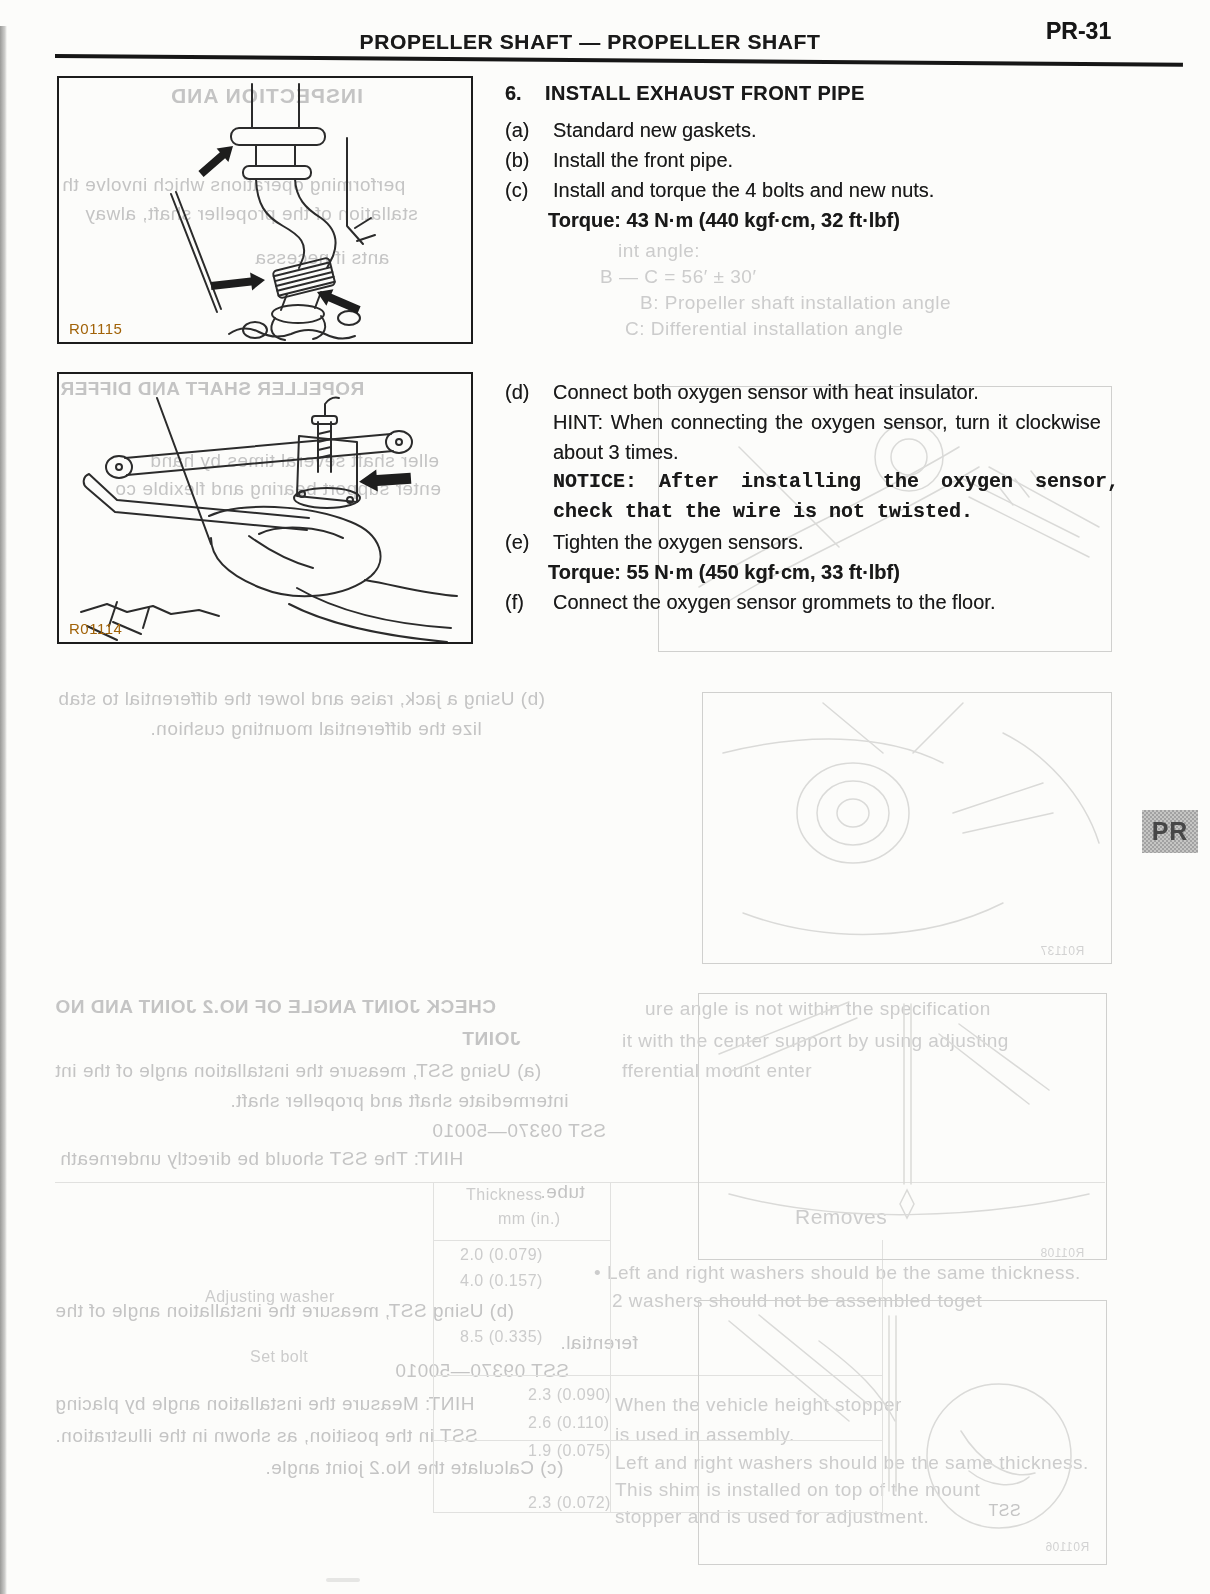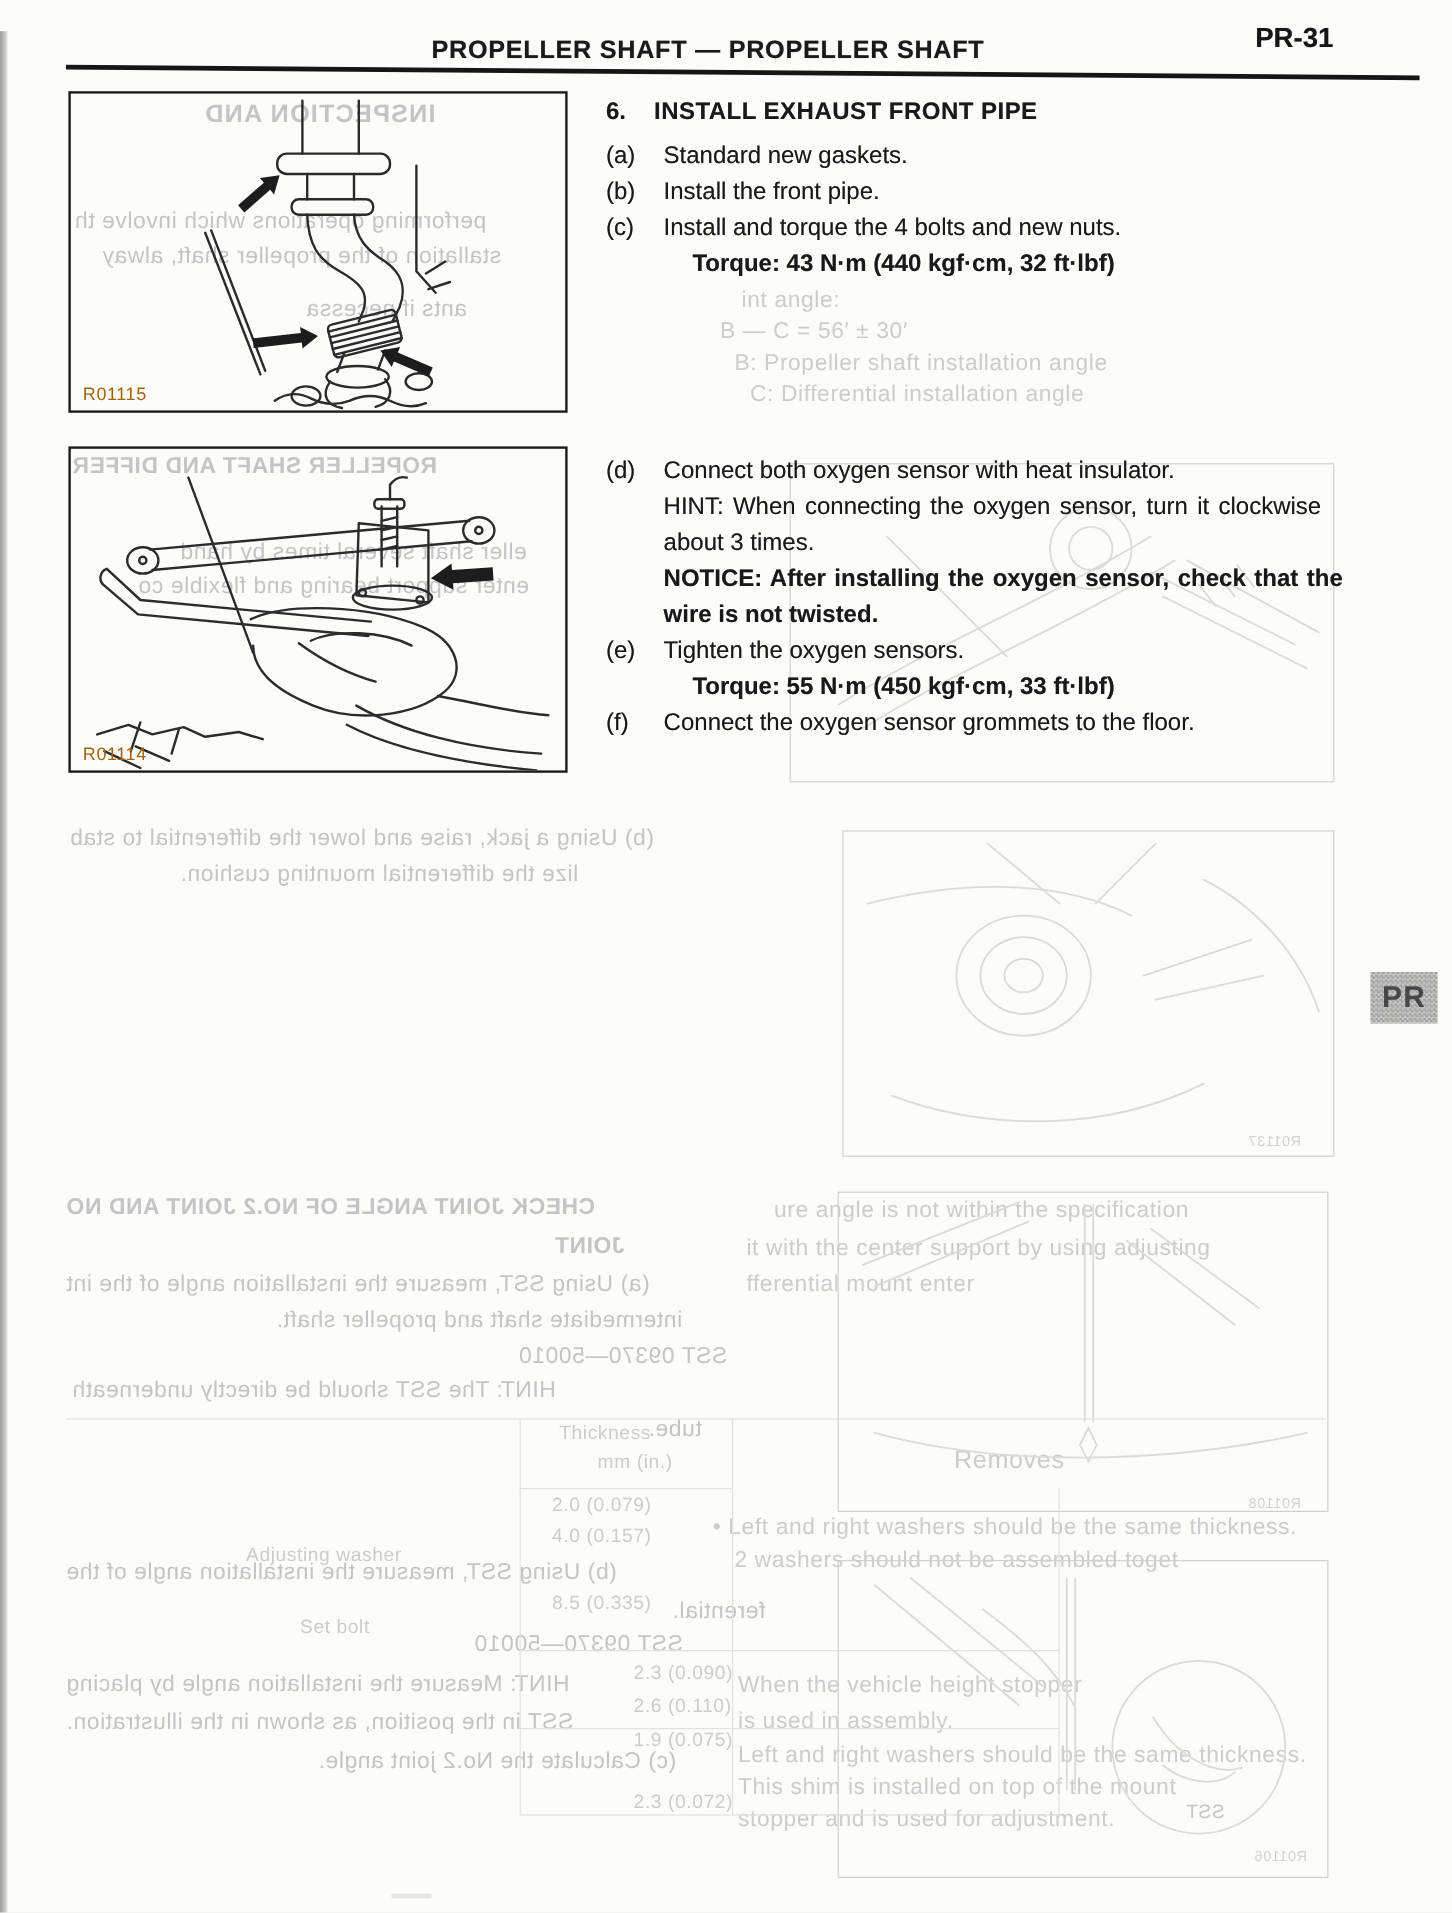--- a/index.html
+++ b/index.html
@@ -24,23 +24,23 @@
     letter-spacing:.5px;}
   
   .instr{width:616px;font-size:20px;line-height:30px;color:#191919;
     text-shadow:0 0 .5px rgba(0,0,0,.45);}
   .steprow{display:flex;line-height:27px;margin-bottom:8px;}
   .stepnum{width:40px;flex:none;font-weight:700;}
   .steptitle{font-weight:700;letter-spacing:.4px;}
   .row{display:flex;}
   .lbl{width:48px;flex:none;}
   .txt{flex:1;}
-  .torque{margin-left:72px;font-weight:700;}
+  .torque{margin-left:43px;font-weight:700;}
   .hint{margin-left:48px;width:548px;text-align:justify;}
-  .notice{margin-left:48px;width:566px;text-align:justify;font-weight:700;}
+  .notice{margin-left:48px;width:566px;text-align:justify;font-weight:700;font-family:Liberation Mono, monospace;}
   
   .prtab{left:1142px;top:766px;width:56px;height:43px;
     background:repeating-conic-gradient(#a2a2a2 0% 25%,#c6c6c4 0% 50%) 0 0/4px 4px;
     display:flex;align-items:center;justify-content:center;
     font-size:25px;font-weight:700;color:#474747;letter-spacing:1px;
     filter:blur(.3px);margin-top:44px;}
   
   .bleed{position:absolute;white-space:nowrap;font-size:19px;color:#c4c4c4;
     letter-spacing:.5px;filter:blur(.4px);}
   .mir{transform:scaleX(-1);}
@@ -91,21 +91,21 @@
   <span class="bleed mir" style="left:55px;top:1393px">HINT: Measure the installation angle by placing</span>
   <span class="bleed mir" style="left:55px;top:1425px">SST in the position, as shown in the illustration.</span>
   <span class="bleed mir" style="left:265px;top:1457px">(c)   Calculate the No.2 joint angle.</span>
   <span class="bleed mir sm" style="left:988px;top:1502px">SST</span>
   <span class="bleed mir xs" style="left:1040px;top:944px">R01137</span>
   <span class="bleed mir xs" style="left:1040px;top:1246px">R01108</span>
   <span class="bleed mir xs" style="left:1045px;top:1540px">R01106</span>
 
   <span class="bleed ft" style="left:618px;top:240px">int angle:</span>
   <span class="bleed ft" style="left:600px;top:266px">B — C = 56′ ± 30′</span>
-  <span class="bleed ft" style="left:612px;top:292px">B: Propeller shaft installation angle</span>
+  <span class="bleed ft" style="left:640px;top:292px">B: Propeller shaft installation angle</span>
   <span class="bleed ft" style="left:625px;top:318px">C: Differential installation angle</span>
   <span class="bleed ft" style="left:645px;top:998px">ure angle is not within the specification</span>
   <span class="bleed ft" style="left:622px;top:1030px">it with the center support by using adjusting</span>
   <span class="bleed ft" style="left:622px;top:1060px">fferential mount enter</span>
   <span class="bleed ft" style="left:594px;top:1262px">•  Left and right washers should be the same thickness.</span>
   <span class="bleed ft" style="left:612px;top:1290px">2 washers should not be assembled toget</span>
   <span class="bleed ft" style="left:615px;top:1394px">When the vehicle height stopper</span>
   <span class="bleed ft" style="left:615px;top:1424px">is used in assembly.</span>
   <span class="bleed ft" style="left:615px;top:1452px">Left and right washers should be the same thickness.</span>
   <span class="bleed ft" style="left:615px;top:1479px">This shim is installed on top of the mount</span>

